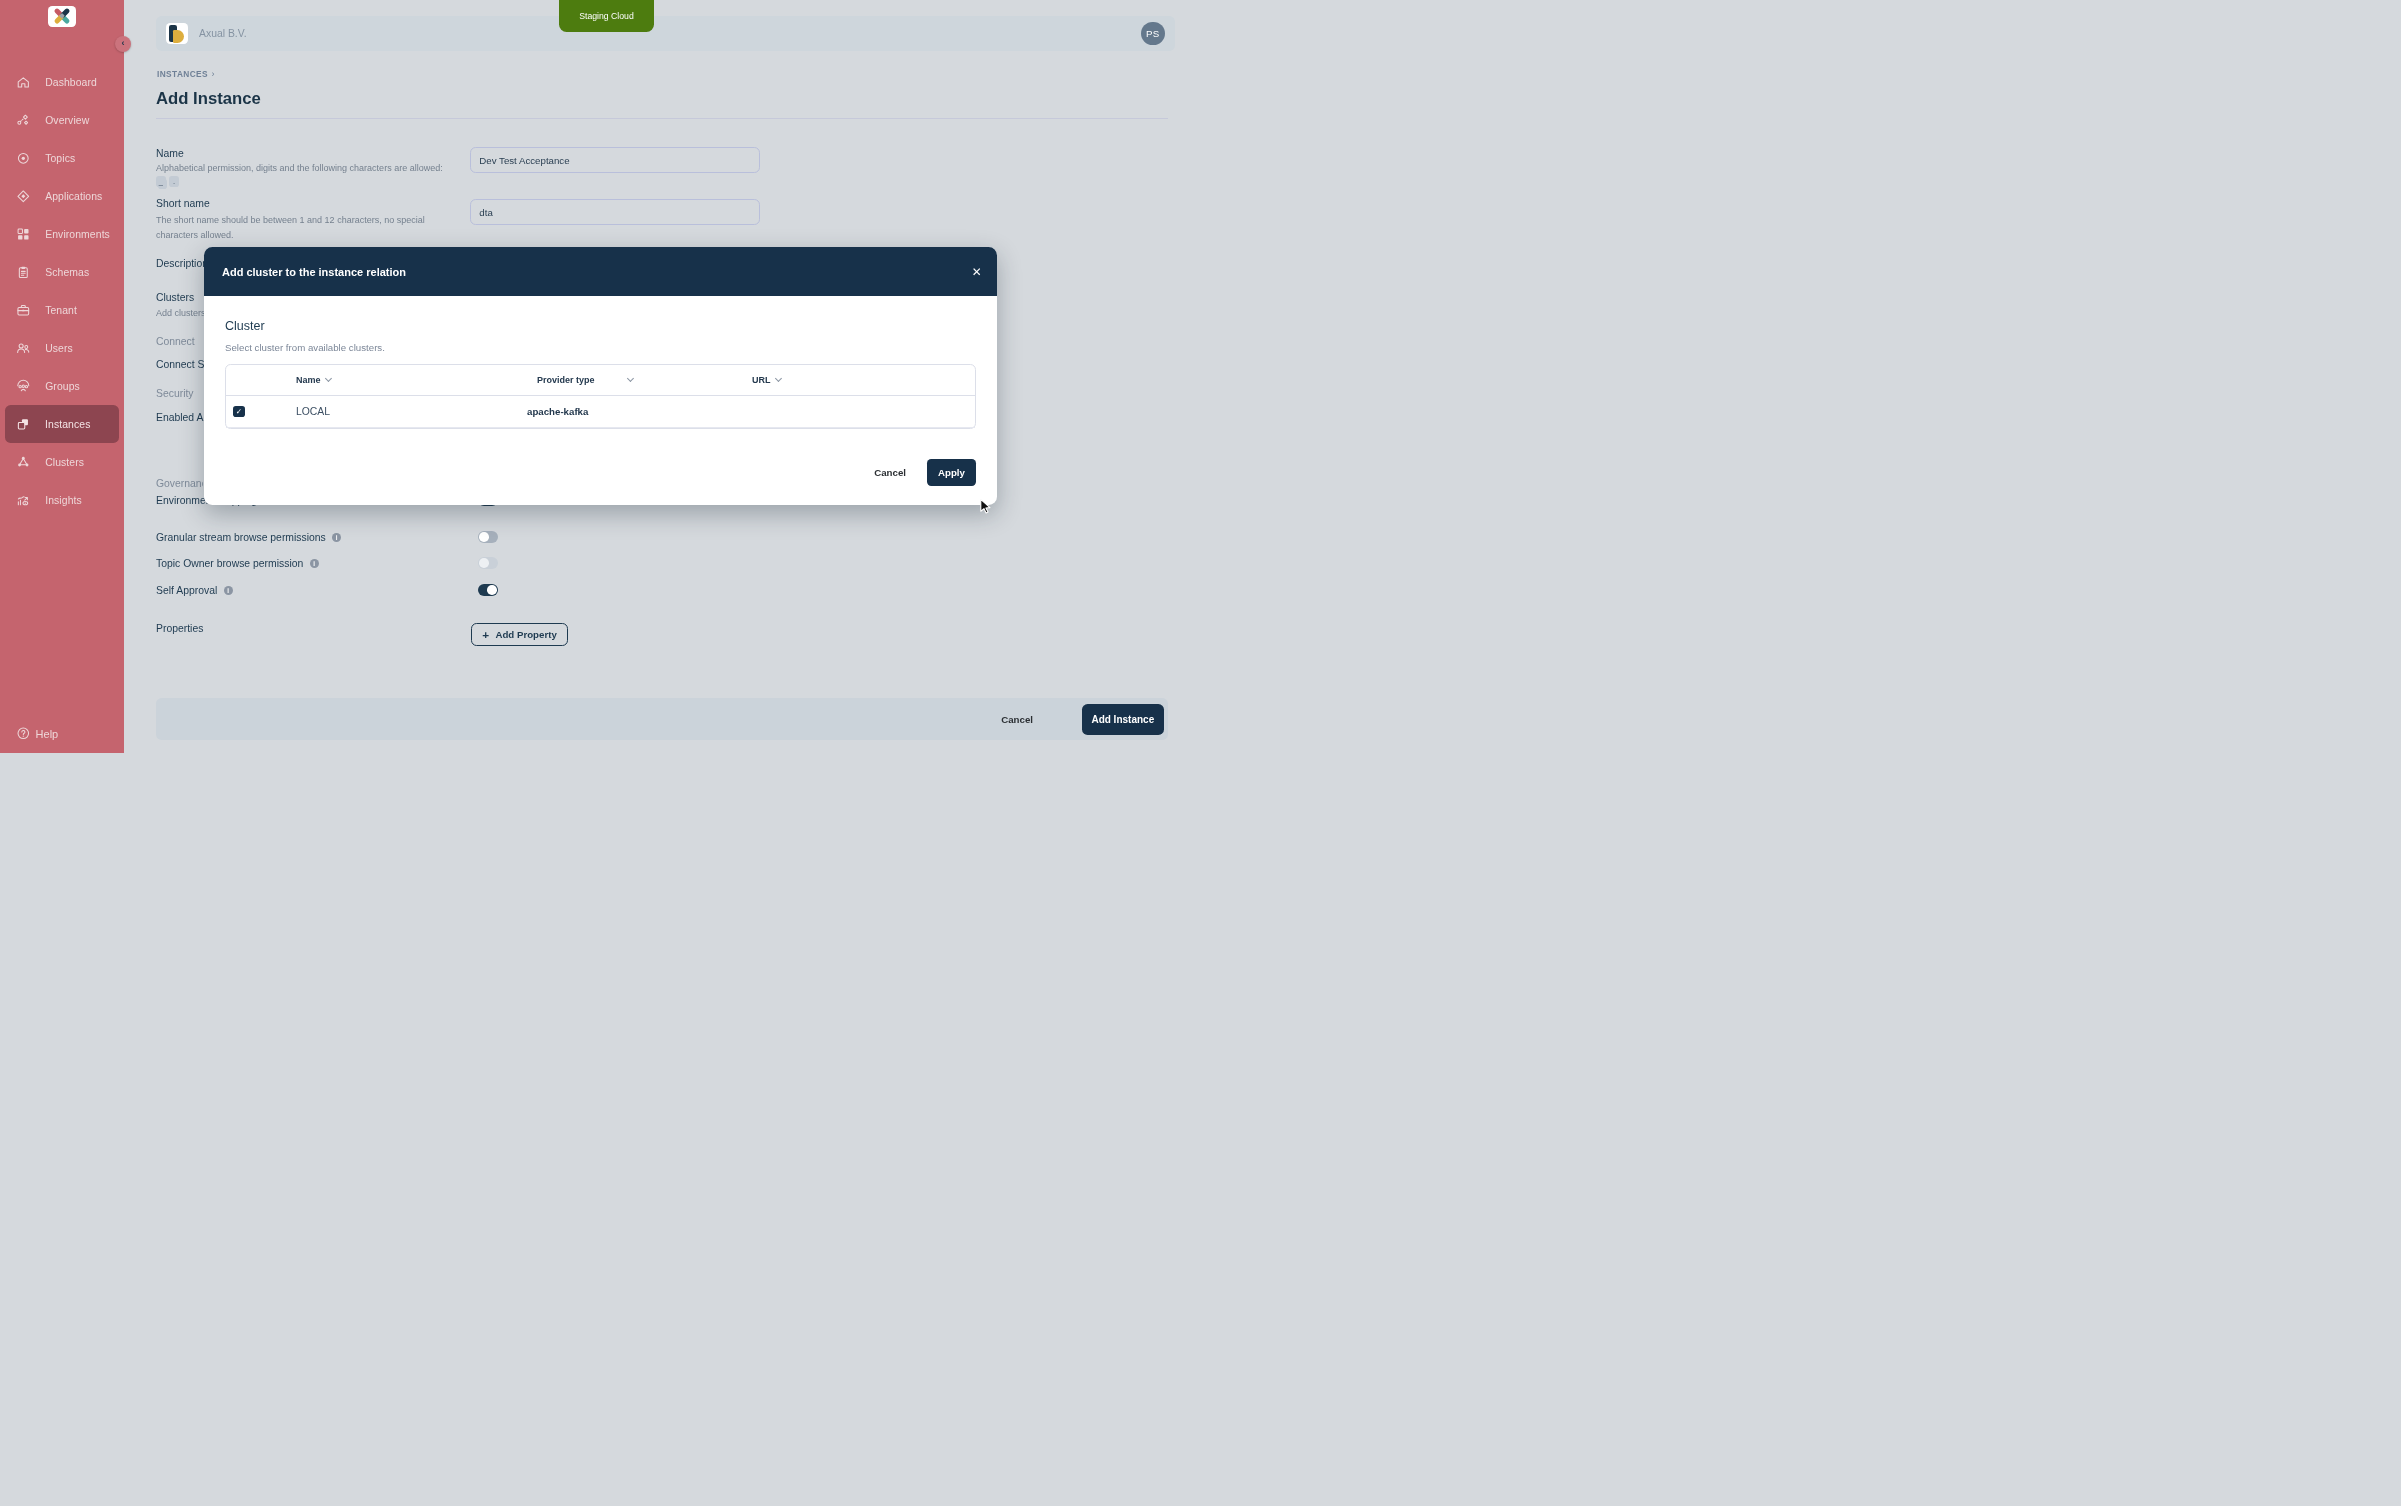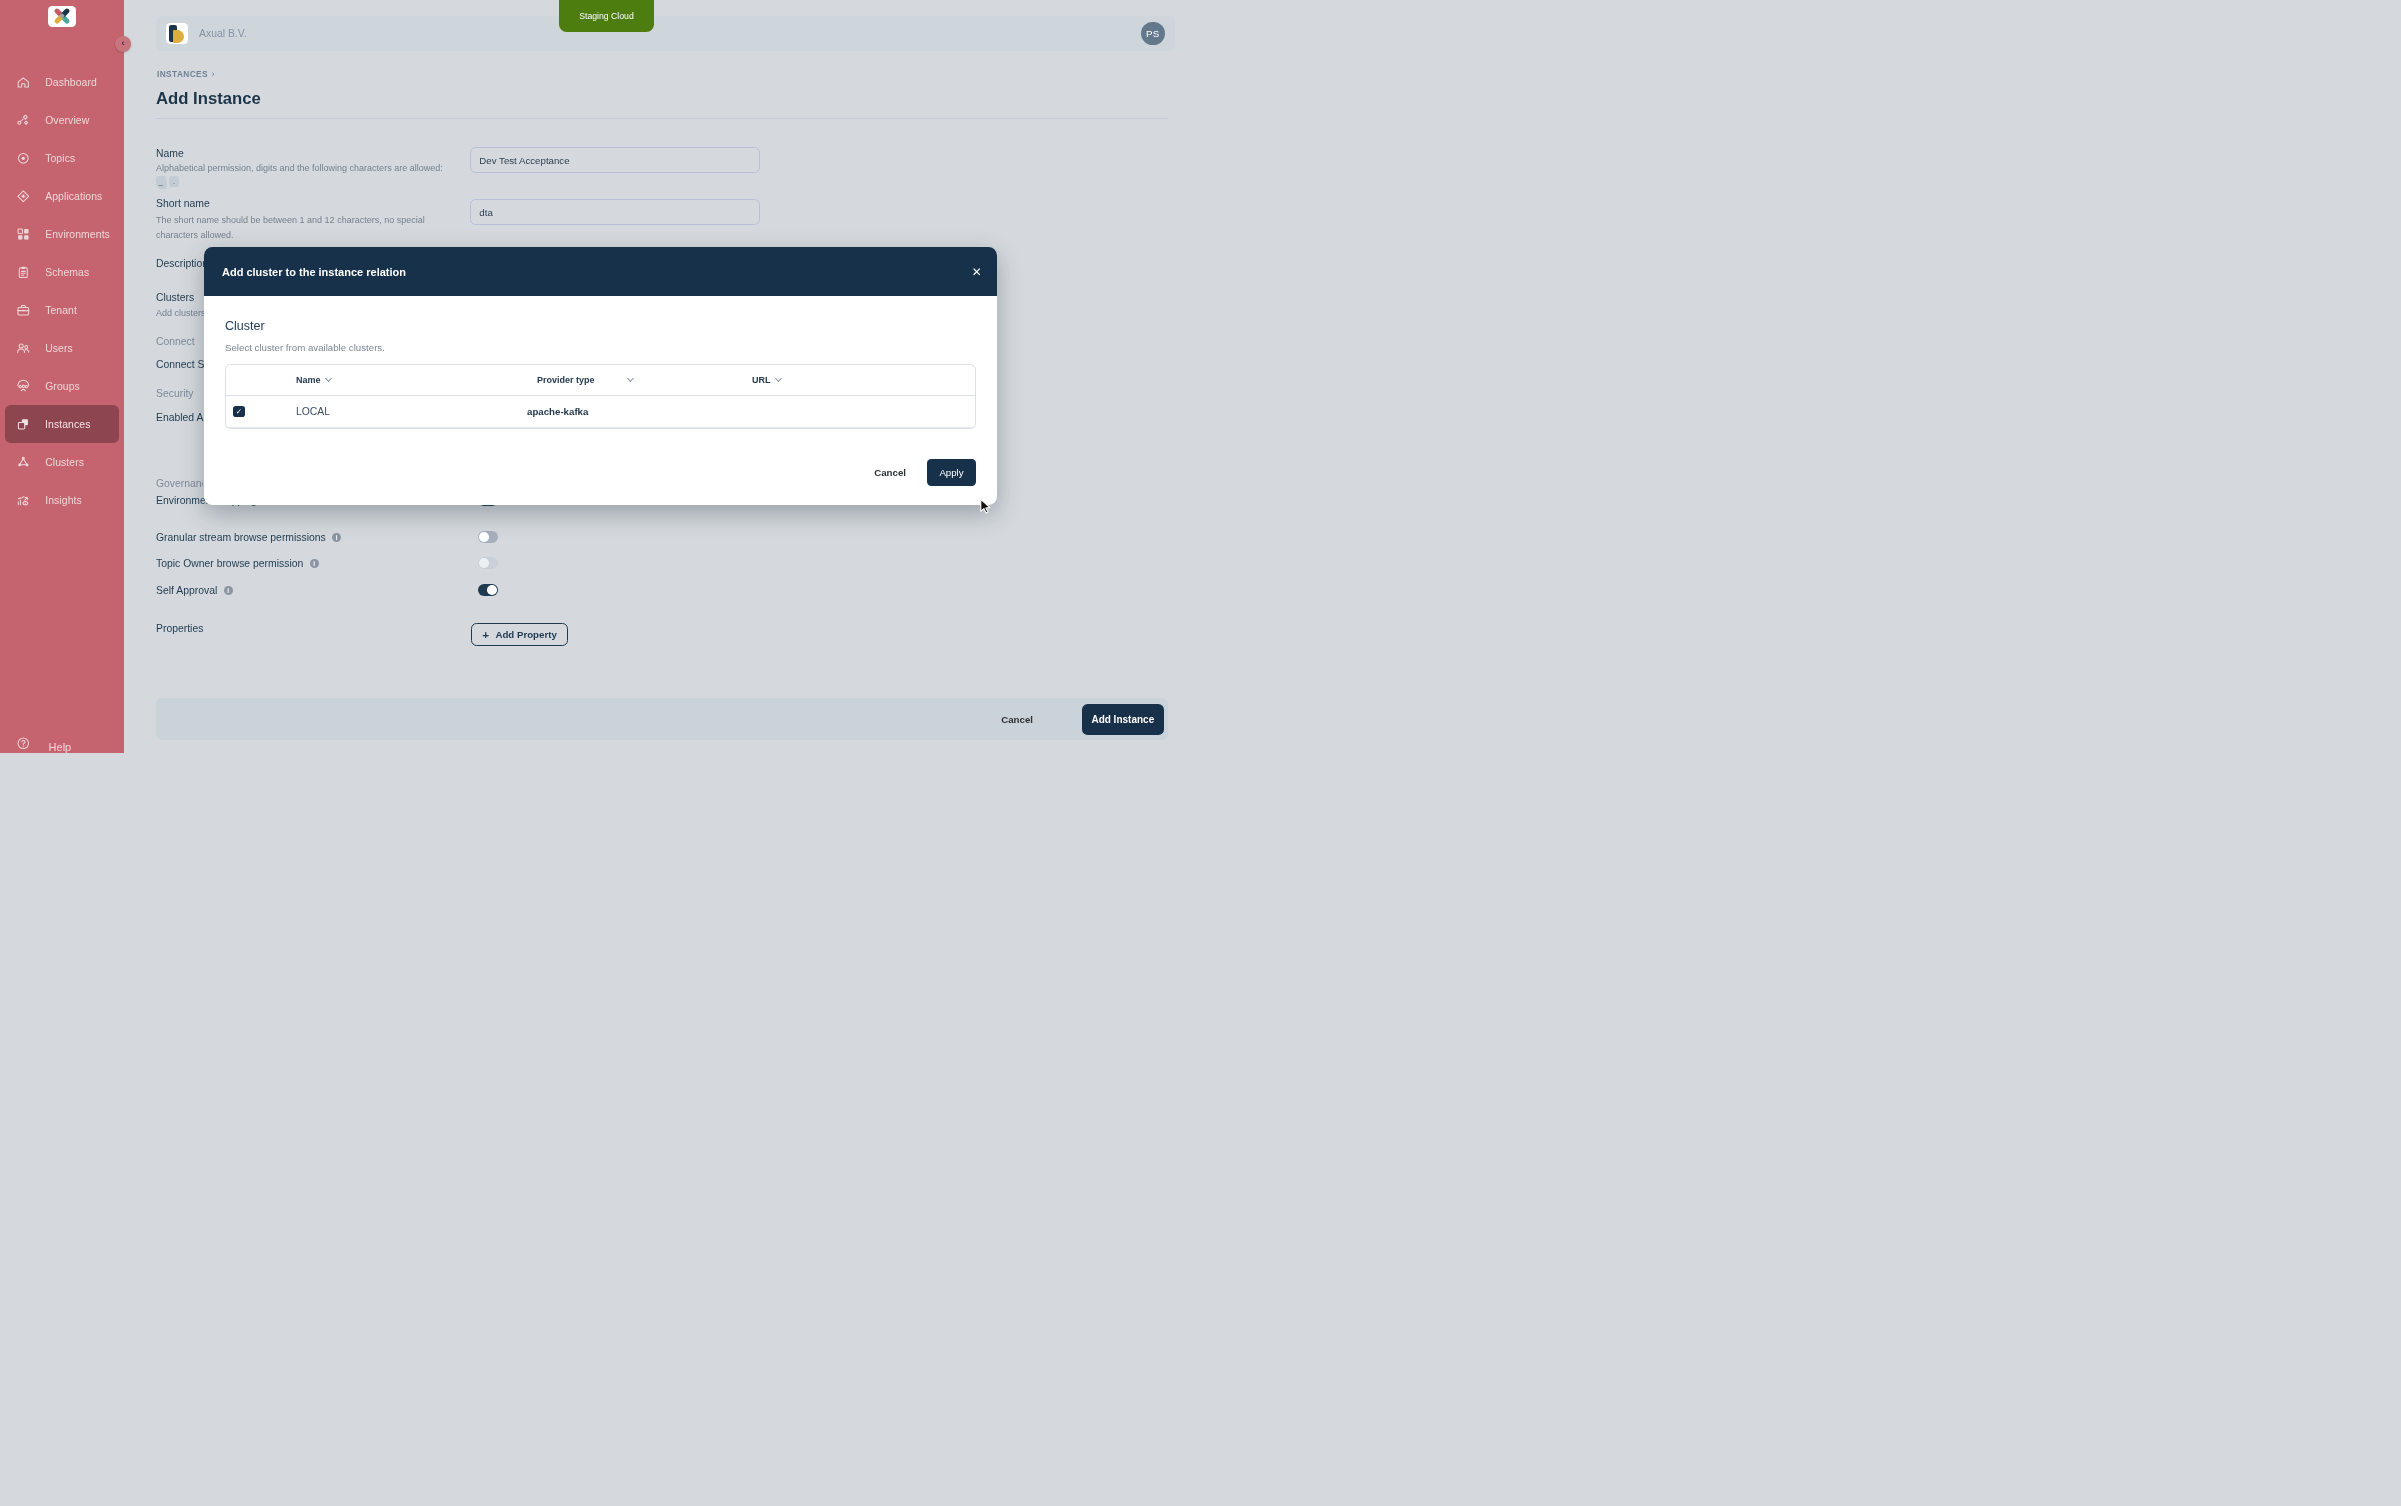--- a/index.html
+++ b/index.html
@@ -18,21 +18,21 @@
   .collapse-btn { position:absolute; left:115px; top:36px; width:16px; height:16px; border-radius:50%;
     background:#cb737d; box-shadow:0 0.7px 2.1px rgba(0,0,0,.25); color:#22384c; font-size:9px; font-weight:700;
     display:flex; align-items:center; justify-content:center; z-index:6; }
   .collapse-btn::after { content:"‹"; margin-top:-1.4px; }
   .nav { position:absolute; left:0; top:63px; width:124px; }
   .nav-item { position:relative; height:38px; display:flex; align-items:center; padding-left:16px; gap:14.6px;
     color:#eed7d9; cursor:pointer; }
   .nav-item .nav-ic { width:14.6px; height:14.6px; flex:0 0 14.6px; display:flex; align-items:center; }
   .nav-item .nav-label { font-size:10.4px; letter-spacing:0.1px; white-space:nowrap; }
   .nav-item.selected { background:#8d4550; border-radius:5.6px; margin:0 4.9px; padding-left:11px; color:#f4e3e5; }
-  .nav-help { position:absolute; left:0; top:715px; width:124px; height:38px; display:flex; align-items:flex-end; padding-left:16px; gap:18px; color:#eed7d9; cursor:pointer; }
+  .nav-help { position:absolute; left:0; top:715px; width:124px; height:38px; display:flex; align-items:center; padding-left:16px; gap:5px; color:#eed7d9; cursor:pointer; }
   svg.ic { width:14.6px; height:14.6px; stroke:currentColor; fill:none; stroke-width:1.5; stroke-linecap:round; stroke-linejoin:round; }
   
   .topbar { position:absolute; left:156px; top:16px; width:1019px; height:35px; background:#ced6dc; border-radius:5.6px; z-index:2; }
   .tenant-chip { position:absolute; left:10.4px; top:7px; width:21.5px; height:21px; background:#fff; border-radius:4.2px; overflow:hidden; }
   .chip-navy { position:absolute; left:2.8px; top:2.1px; width:8.3px; height:16.7px; background:#1b3447; border-radius:2.1px; }
   .chip-gold { position:absolute; left:7px; top:7px; width:11px; height:12.5px; background:#ddae3e; border-radius:1.4px 7px 7px 1.4px; }
   .tenant-name { position:absolute; left:43px; top:0; height:35px; display:flex; align-items:center; color:#8593a2; font-size:10.4px; }
   .avatar { position:absolute; right:10.4px; top:5.6px; width:23.6px; height:23.6px; border-radius:50%; background:#64788c; color:#fff;
     font-size:9.7px; display:flex; align-items:center; justify-content:center; letter-spacing:0.3px; }
   .env-badge { position:absolute; left:559px; top:0; width:95px; height:32px; background:#4d7c0f; color:#fff;
@@ -93,21 +93,21 @@
   .checkbox { position:absolute; left:7px; top:9.7px; width:11.8px; height:11.8px; border-radius:2.8px; background:#17314a; cursor:pointer;
     display:flex; align-items:center; justify-content:center; color:#fff; font-size:7.6px; }
   .checkbox.checked::after { content:"✓"; }
   .cell { position:absolute; top:0; height:100%; display:flex; align-items:center; }
   .cell.name { left:70px; font-size:10.4px; color:#3c4f63; }
   .cell.provider { left:301px; font-size:9.7px; font-weight:700; color:#24394e; }
   .cell.url { left:526px; font-size:9.7px; color:#3c4f63; }
   .modal-actions { position:absolute; right:21px; bottom:19px; display:flex; align-items:center; gap:21px; }
   .modal-cancel { color:#2b2f33; font-size:9.7px; font-weight:600; background:none; border:none; font-family:inherit; cursor:pointer; }
   .apply-btn { width:49px; height:27px; background:#17314a; color:#fff; border:none; border-radius:4.2px;
-    font-size:9.7px; font-weight:400; font-family:inherit; cursor:pointer; }
+    font-size:9.7px; font-weight:700; font-family:inherit; cursor:pointer; }
   
   .cursor { position:absolute; left:978px; top:498px; z-index:20; pointer-events:none; }
 </style>
 </head>
 <body>
 
 <div id="app">
 
   <div class="sidebar">
     <div class="logo-box">

